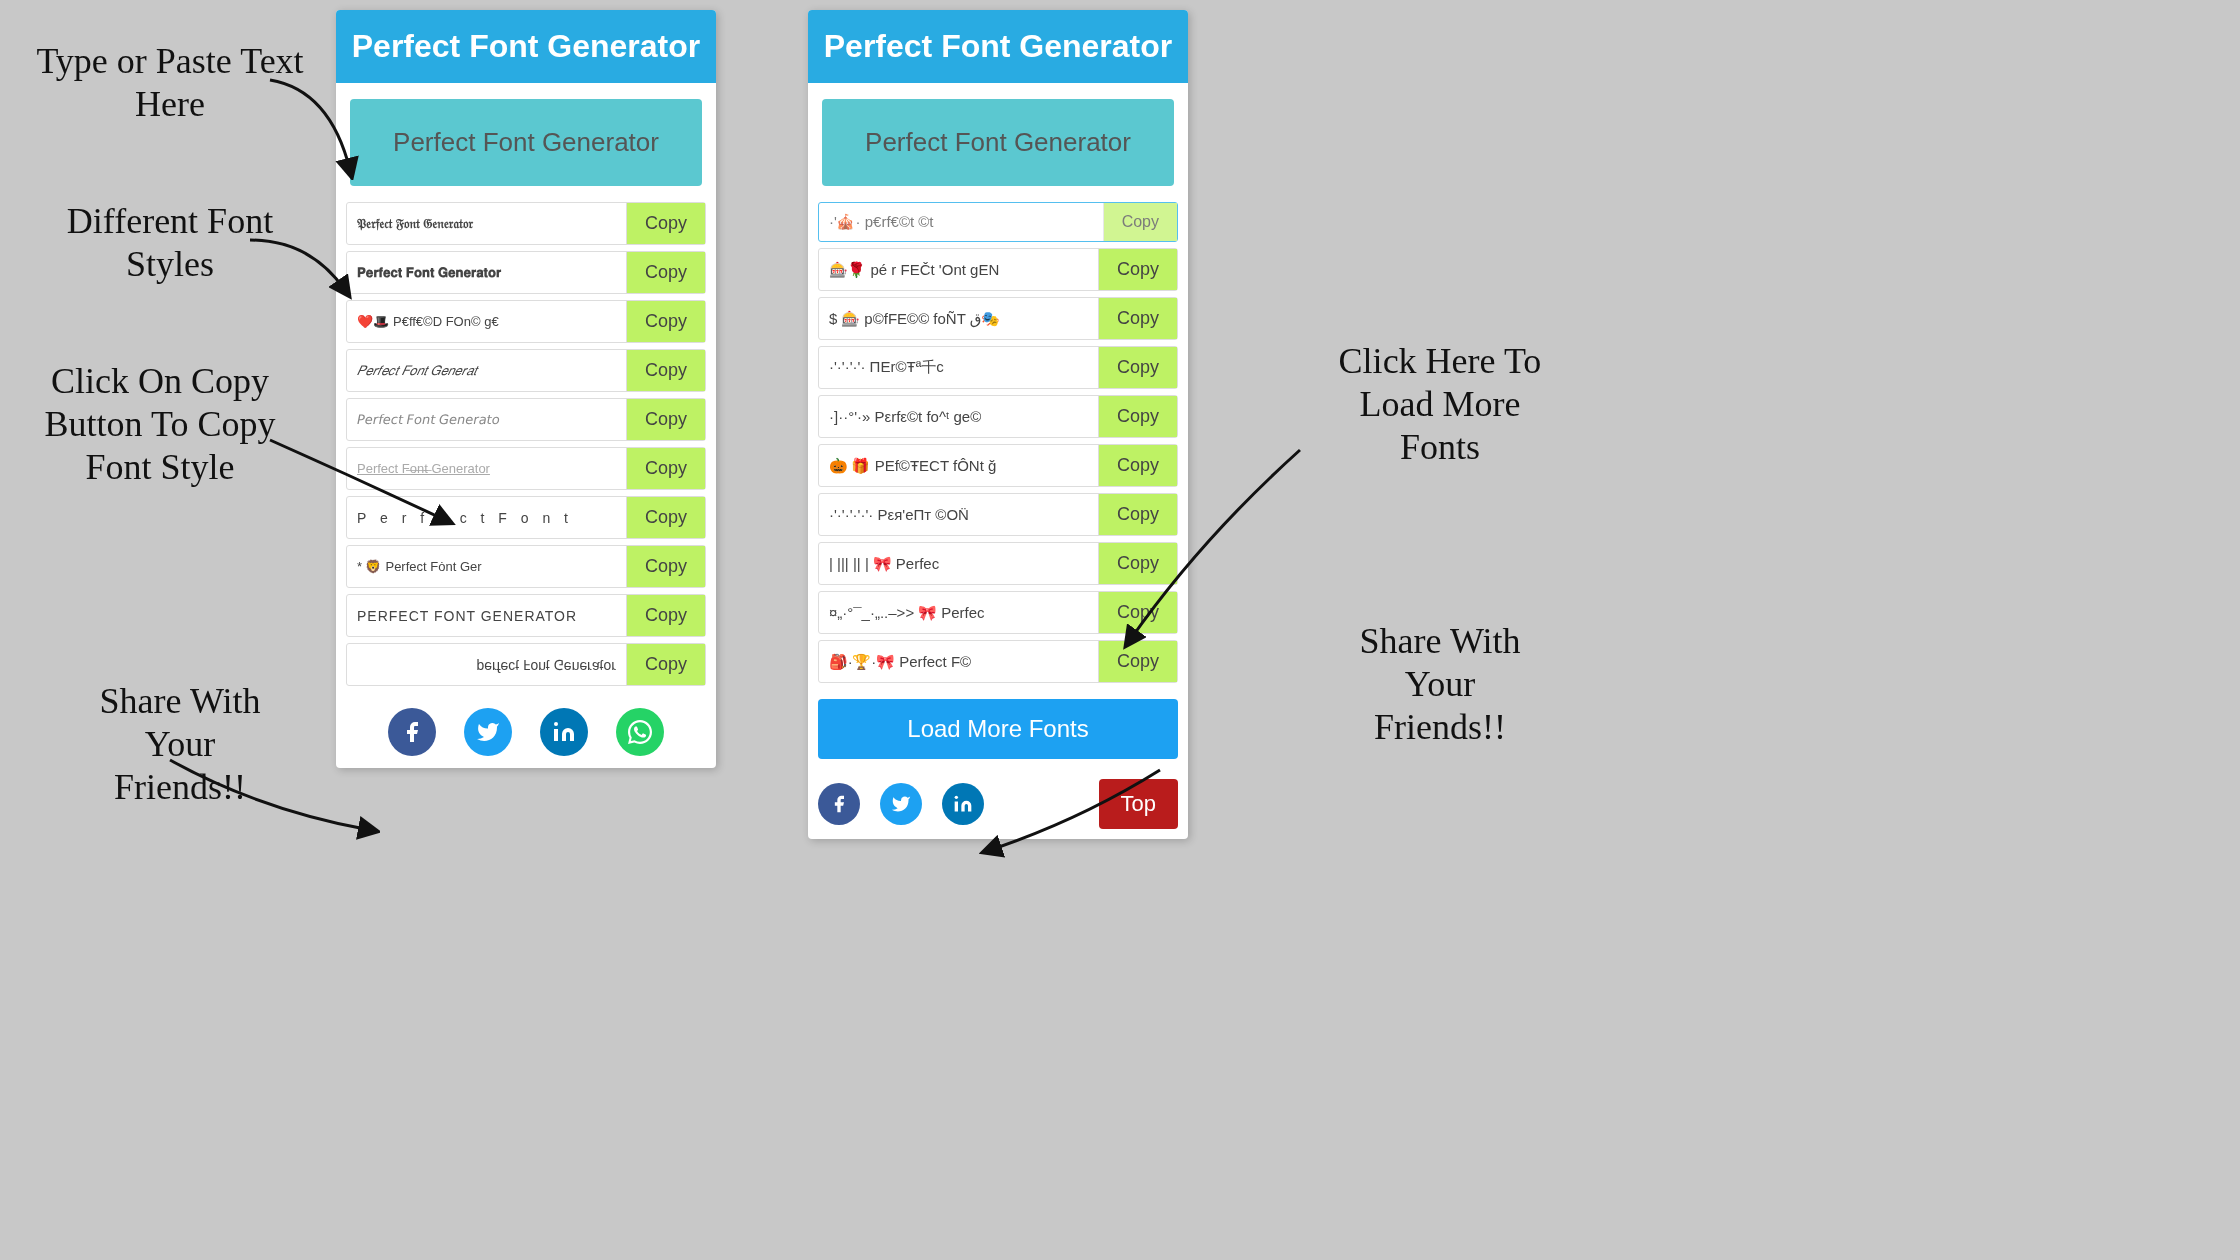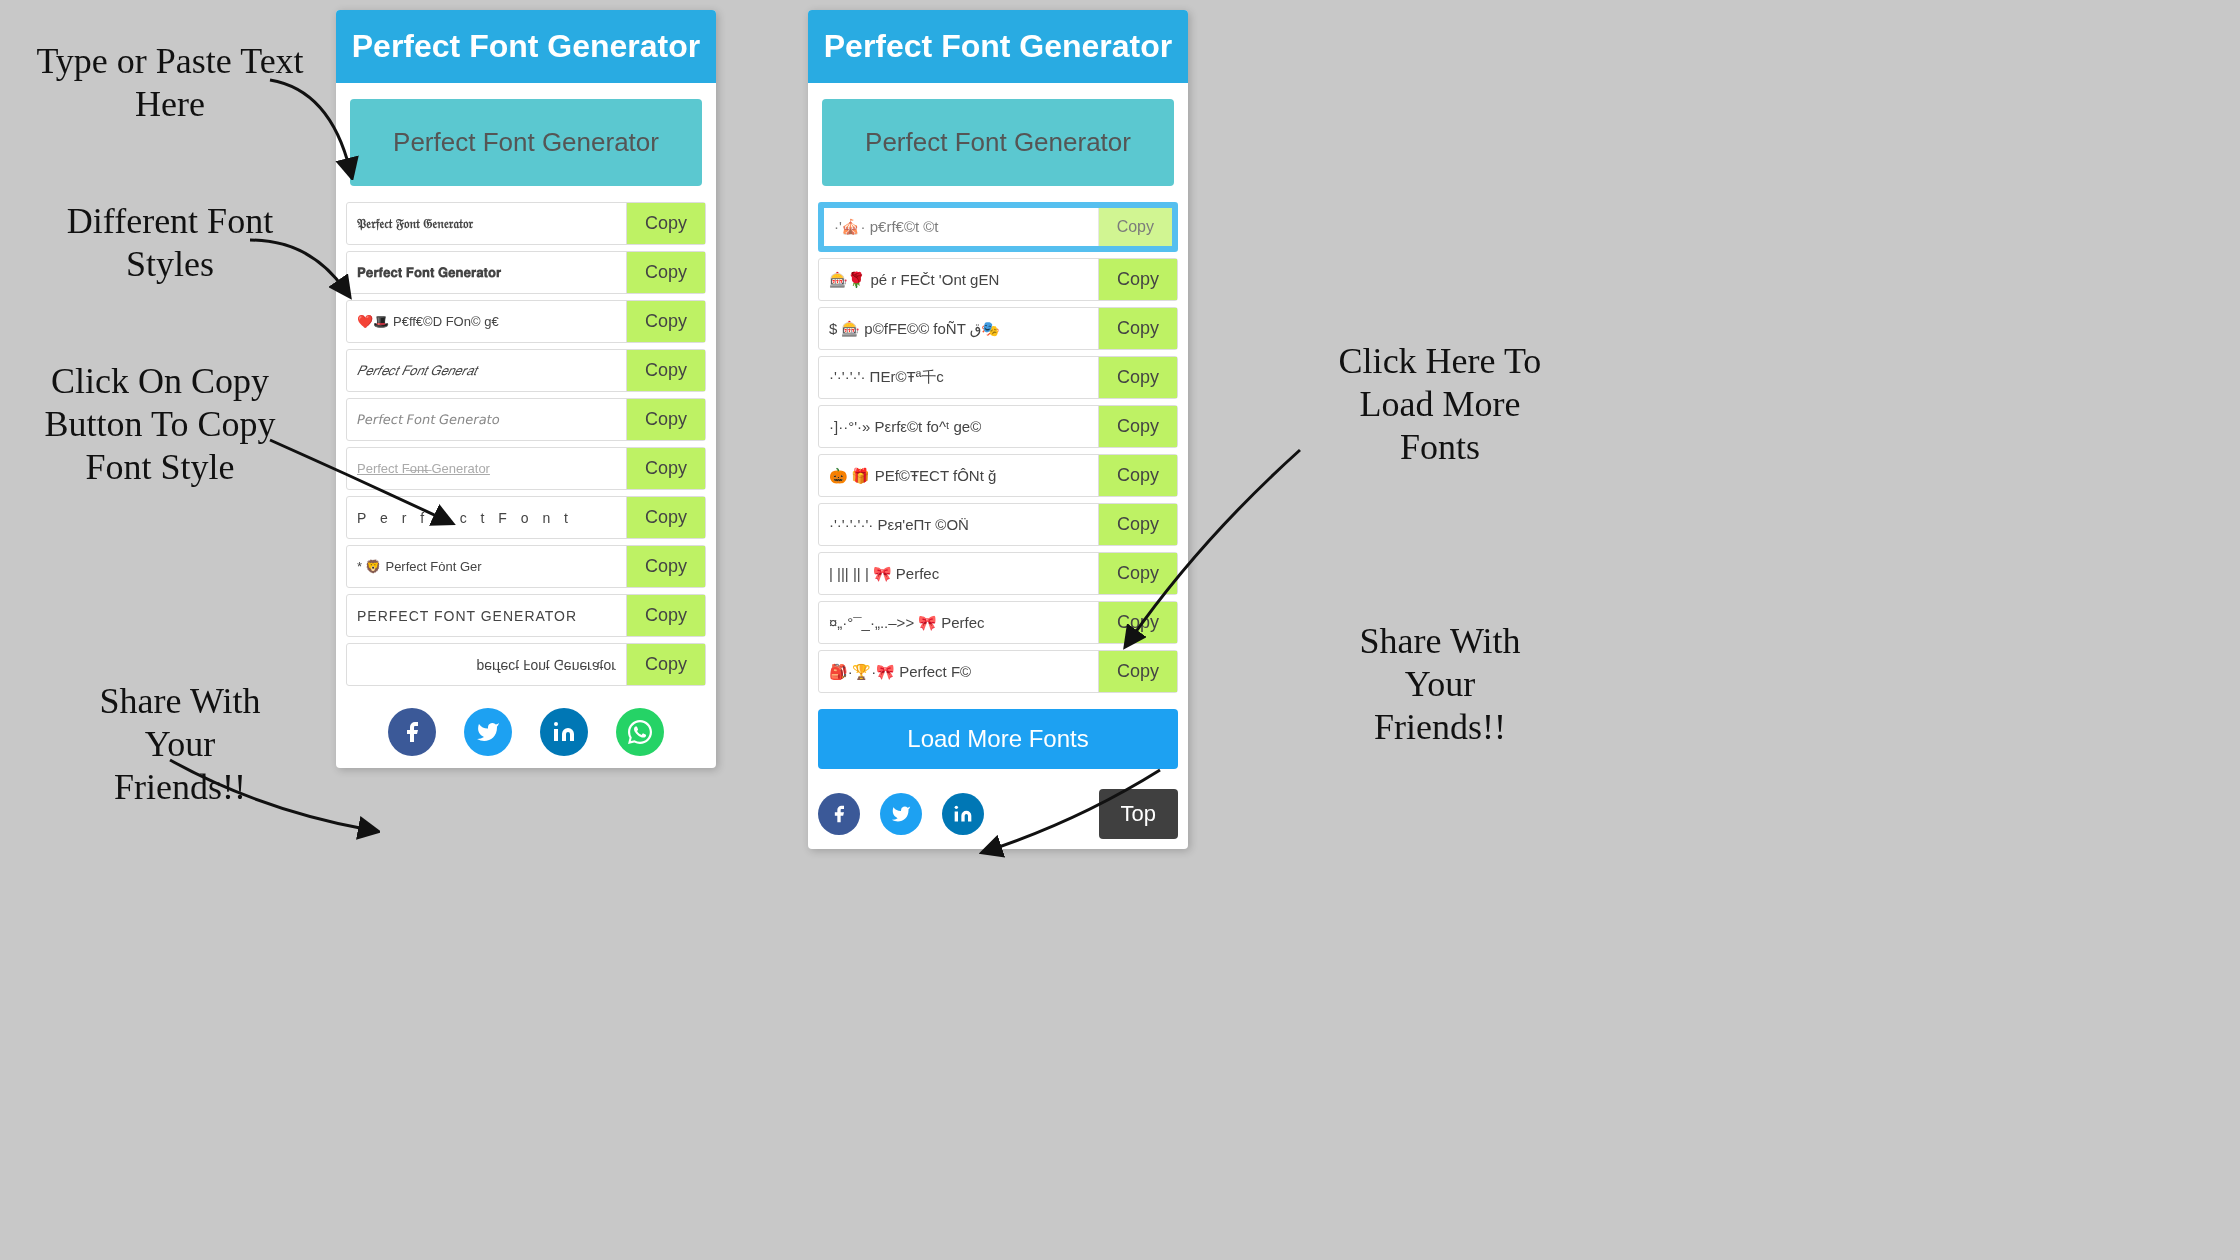--- a/index.html
+++ b/index.html
@@ -116,21 +116,21 @@
       border: none;
       border-radius: 4px;
       font-size: 24px;
       padding: 16px 30px;
       cursor: pointer;
       width: calc(100% - 20px);
       margin: 10px;
     }
 
     .top-btn {
-      background: #404040;
+      background: #b91c1c;
       color: white;
       border: none;
       border-radius: 4px;
       font-size: 22px;
       padding: 12px 22px;
       cursor: pointer;
     }
 
     .bottom-bar {
       display: flex;
@@ -142,21 +142,21 @@
     .bottom-social {
       display: flex;
       gap: 20px;
       align-items: center;
     }
 
     
     .font-row-partial {
       display: flex;
       align-items: center;
-      border: 6px solid #0ea5e9;
+      border: 1px solid #0ea5e9;
       margin: 6px 10px;
       border-radius: 3px;
       opacity: 0.7;
     }
 
     .font-text-small {
       font-size: 15px;
     }
   </style>
 </head>

